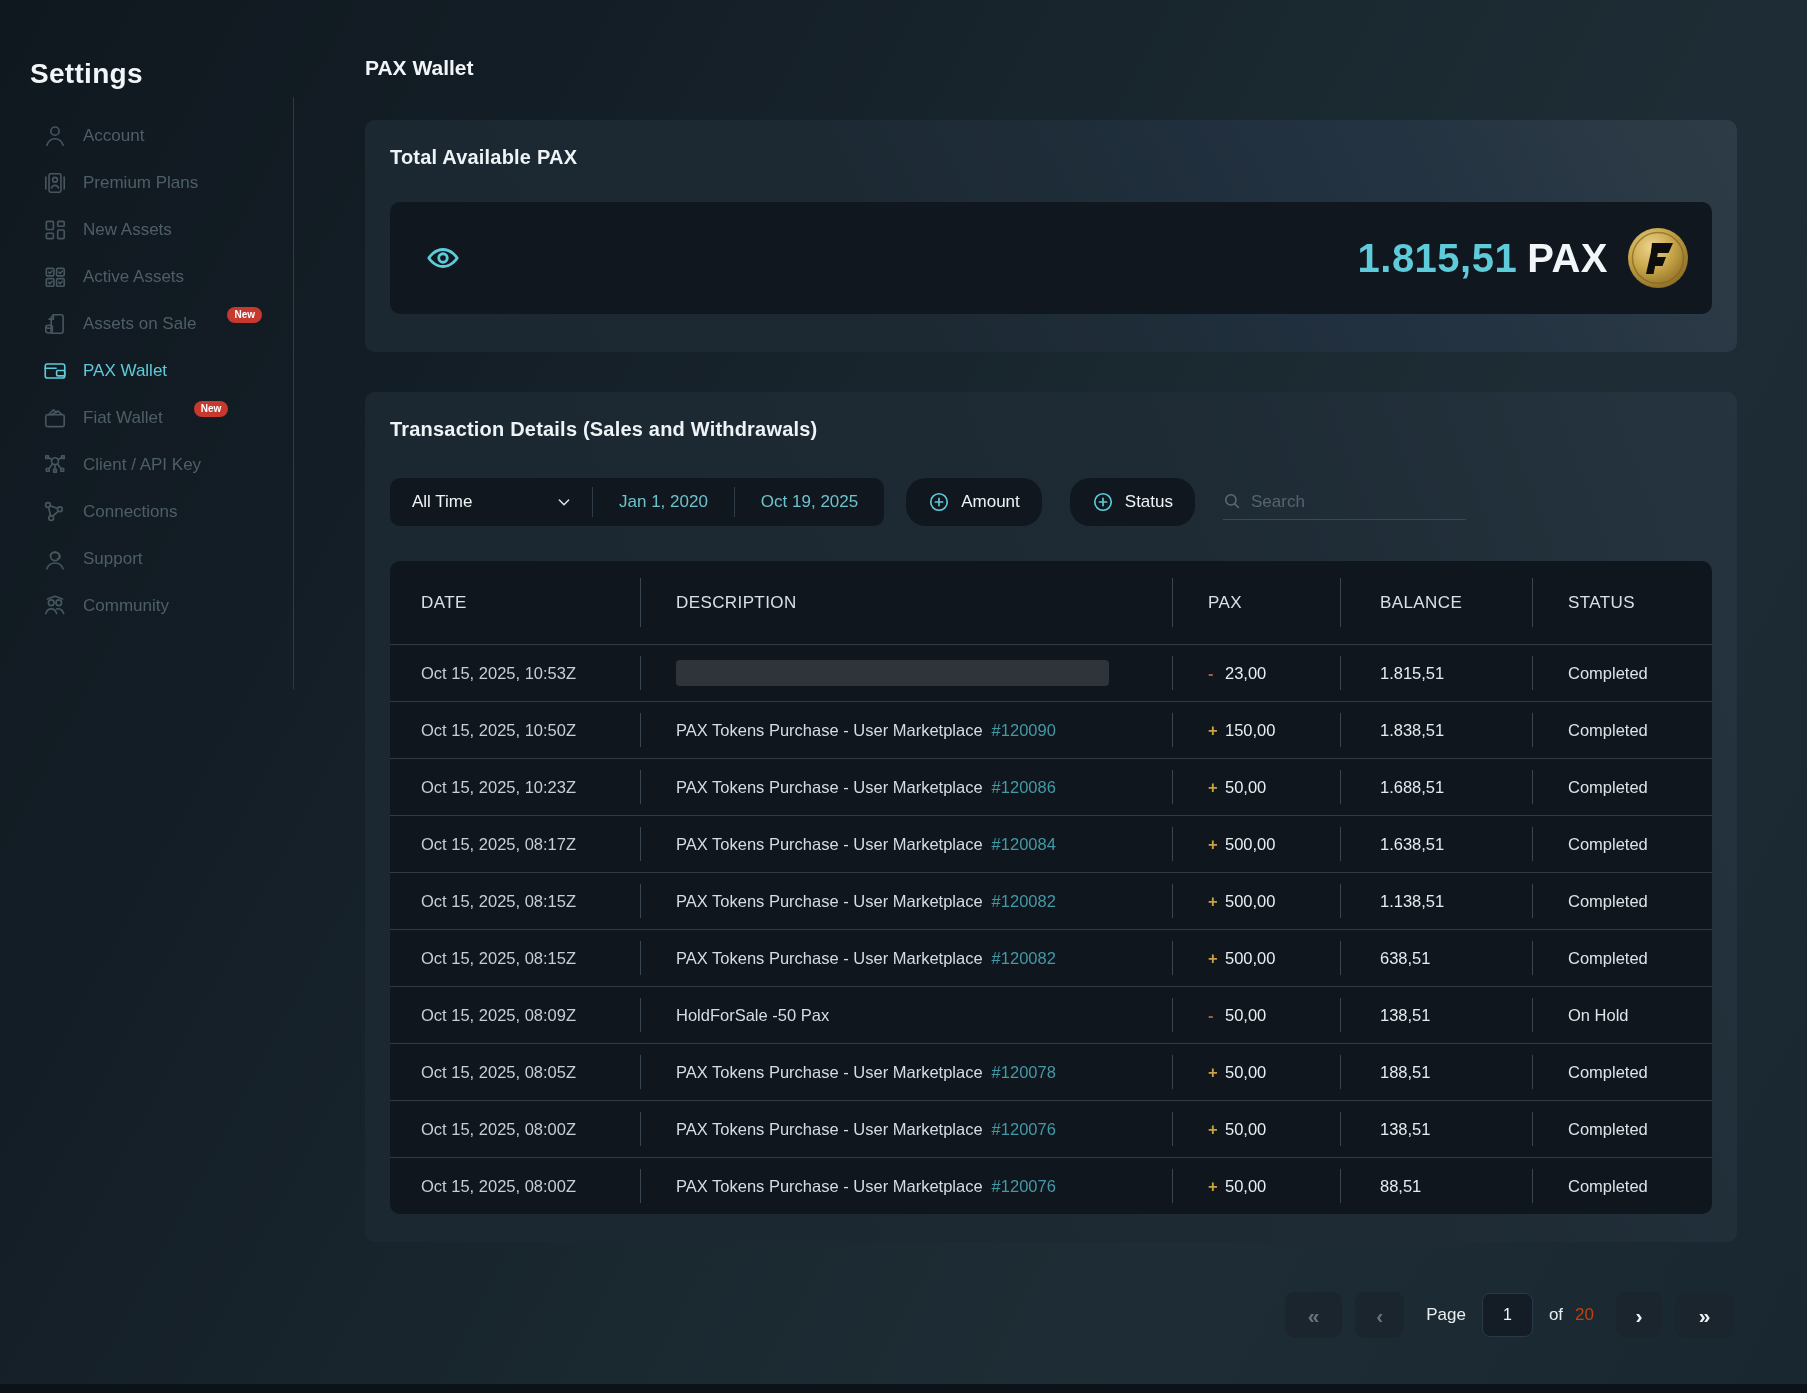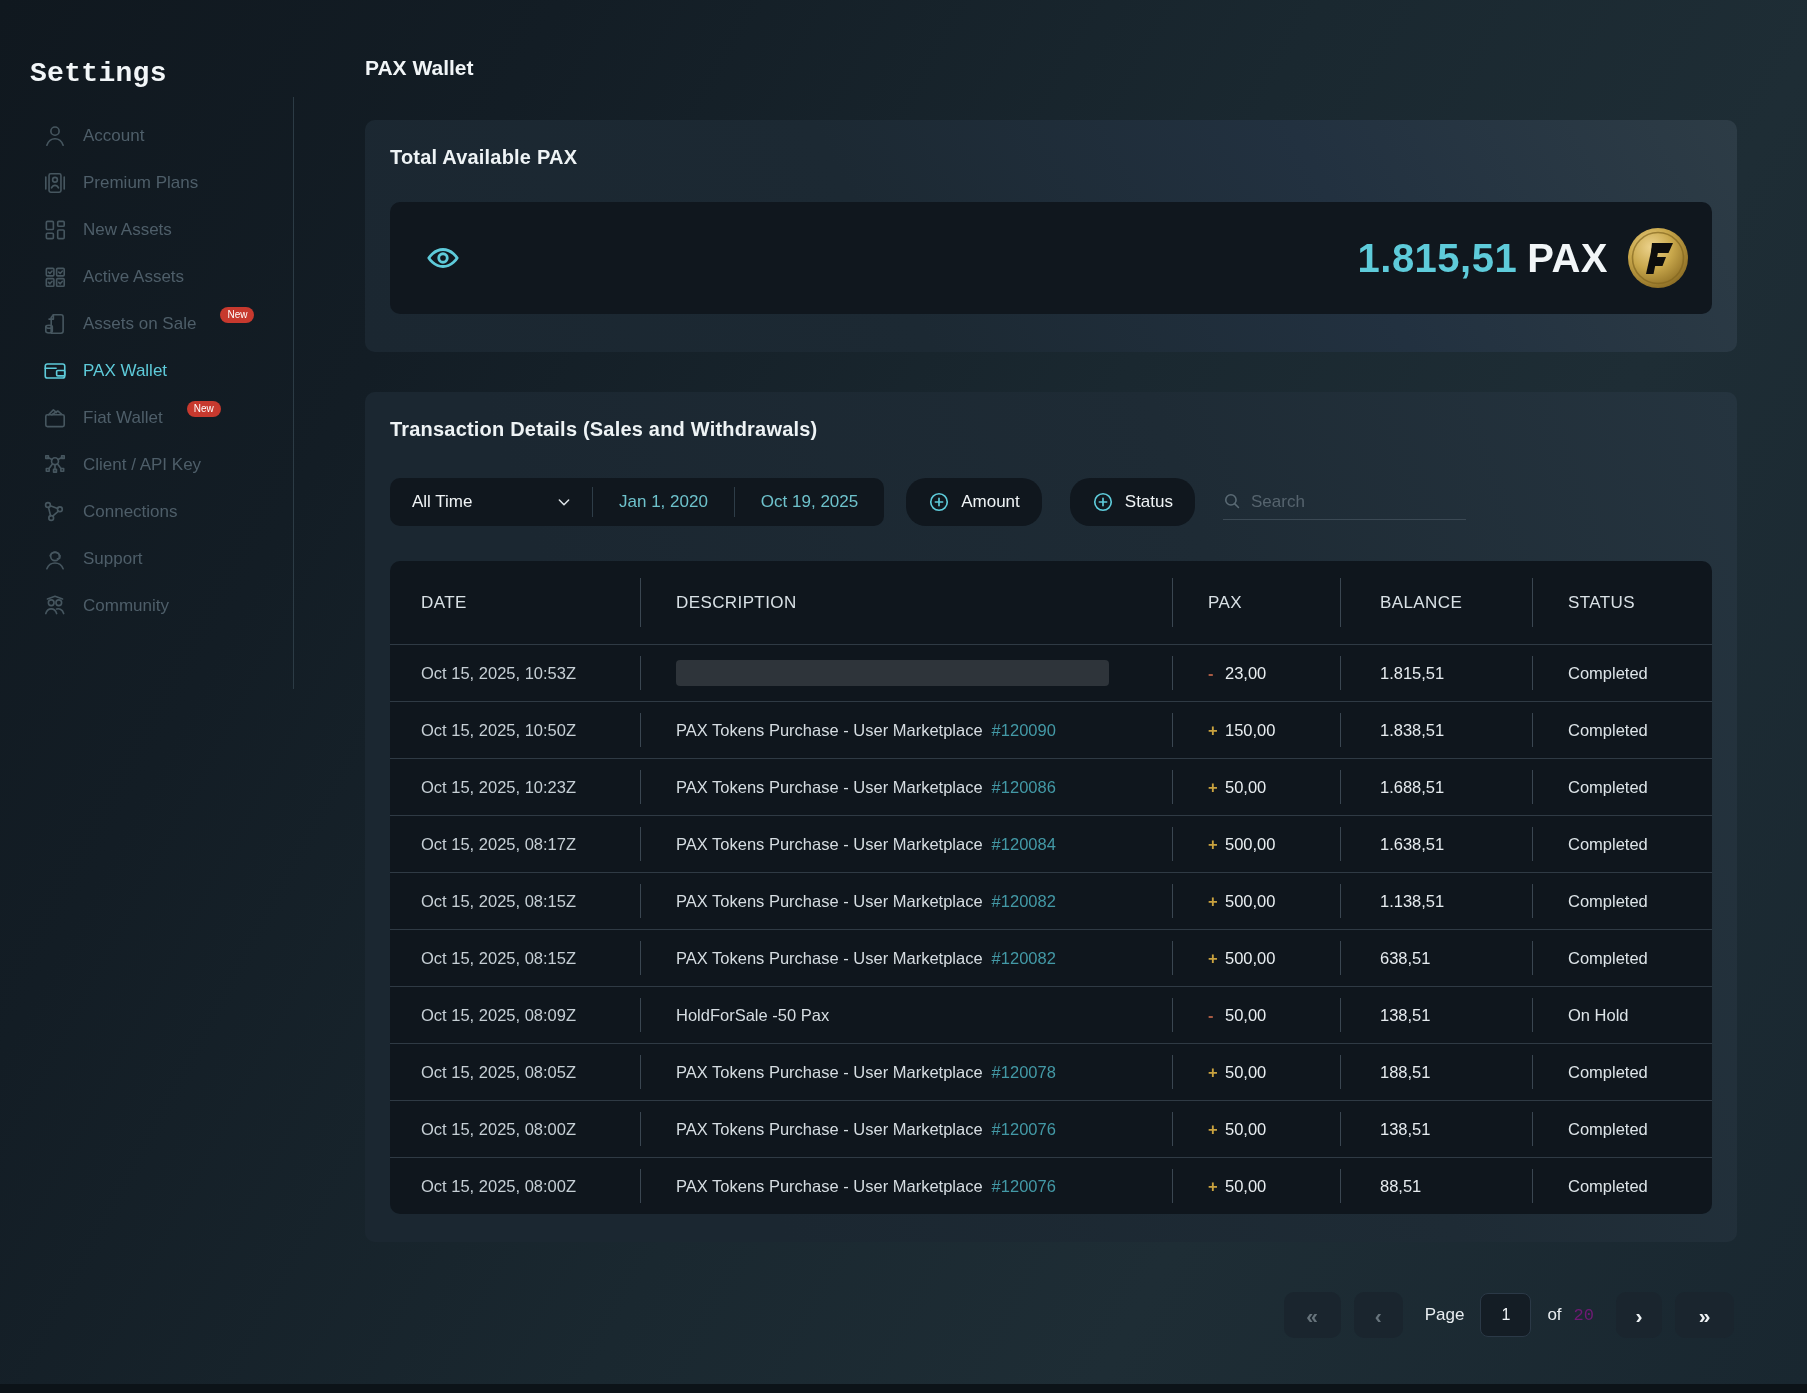--- a/index.html
+++ b/index.html
@@ -9,30 +9,30 @@
     background:
       linear-gradient(118deg, #10181f 0%, #131d25 22%, #1a2830 52%, #1e2d35 72%, #192730 100%);
     position:relative;
     color:#e9eef1;
   }
   body::after{ content:""; position:absolute; left:0; bottom:0; width:100%; height:9px;
     background:#0c1318; }
 
   
   .sidebar-title{ position:absolute; left:30px; top:58px; font-size:28px; font-weight:bold;
-    color:#f2f6f8; letter-spacing:.3px;font-family:Liberation Mono, monospace; }
+    color:#f2f6f8; letter-spacing:.3px; }
   .nav{ position:absolute; left:42px; top:112px; width:240px; }
   .nav-item{ height:47px; display:flex; align-items:center; gap:15px; color:#4e5e69;
     font-size:17px; cursor:pointer; white-space:nowrap; }
   .nav-item svg{ width:26px; height:26px; stroke:#46565f; fill:none; stroke-width:1.5;
     stroke-linecap:round; stroke-linejoin:round; flex:0 0 26px; }
   .nav-item.active{ color:var(--accent,#5ecbda); }
   .nav-item.active svg{ stroke:var(--accent,#5ecbda); }
-  .badge{ background:var(--badge,#c7392e); color:#fff; font-size:10px; font-weight:normal;
-    padding:2px 7px 3px; border-radius:9px; margin-left:9px; transform:translateY(-9px); }
+  .badge{ background:var(--badge,#c7392e); color:#fff; font-size:10px; font-weight:bold;
+    padding:2px 7px 3px; border-radius:9px; margin-left:16px; transform:translateY(-9px); }
   .side-divider{ position:absolute; left:293px; top:97px; width:1px; height:592px;
     background:#2c3b45; }
 
   
   .page-title{ position:absolute; left:365px; top:56px; font-size:21px; font-weight:bold;
     color:#f1f5f7; }
   .panel{ position:absolute; left:365px; width:1372px; border-radius:10px; padding:26px 25px; }
   .panel-1{ top:120px; height:232px;
     background:linear-gradient(242deg, #2d3c46 0%, #223140 30%, #1c2933 62%, #1b2731 100%); }
   .panel-2{ top:392px;
@@ -102,21 +102,21 @@
     align-items:center; }
   .pg-btn{ height:46px; background:#1a252e; border:none; border-radius:10px; color:#eef2f4;
     font-size:21px; font-weight:bold; cursor:pointer; font-family:inherit; line-height:1; }
   .pg-btn.disabled{ color:#67747c; }
   .pg-first{ width:57px; } .pg-prev{ width:49px; margin-left:13px; }
   .pg-label{ margin-left:22px; font-size:17px; color:#e8edf0; }
   .pg-input{ width:51px; height:44px; margin-left:16px; background:#141d25;
     border:1px solid #2b3947; border-radius:8px; color:#f0f4f6; text-align:center;
     font-size:16px; font-family:inherit; outline:none; }
   .pg-of{ margin-left:16px; font-size:17px; color:#e8edf0; }
-  .pg-total{ margin-left:12px; font-size:17px; color:#701a75;font-family:Liberation Mono, monospace; }
+  .pg-total{ margin-left:12px; font-size:17px; color:#c2410c; }
   .pg-next{ width:46px; margin-left:22px; } .pg-last{ width:59px; margin-left:13px; }
 </style>
 </head>
 <body style="--accent: #5ecbda; --link: #4399a6; --date-teal: #6ec2cc; --positive: #c9a23f; --negative: #a85a43; --badge: #c7392e; --coin-gold: #c9a84c;">
 
 <div class="sidebar-title">Settings</div>
 <div class="side-divider"></div>
 
 <nav class="nav">
   <div class="nav-item">

